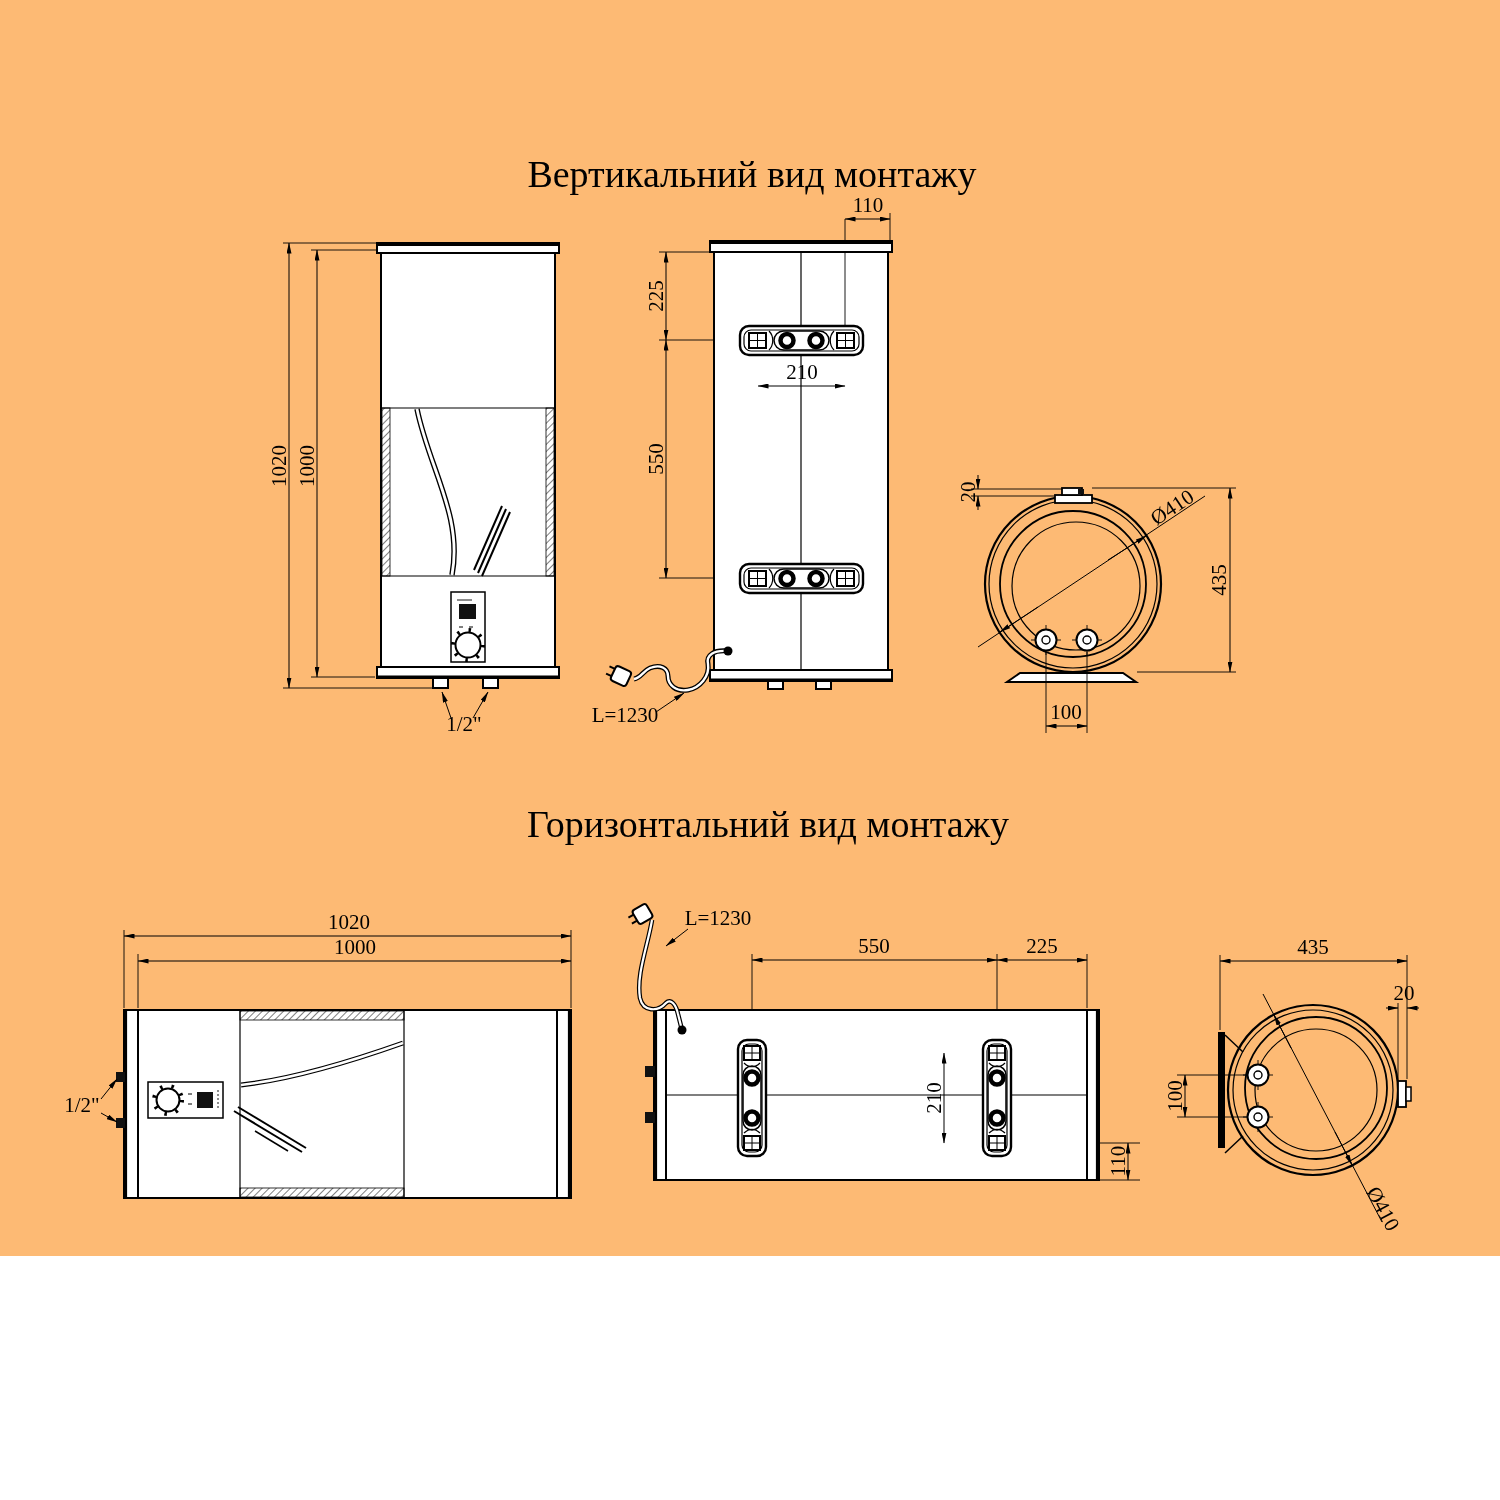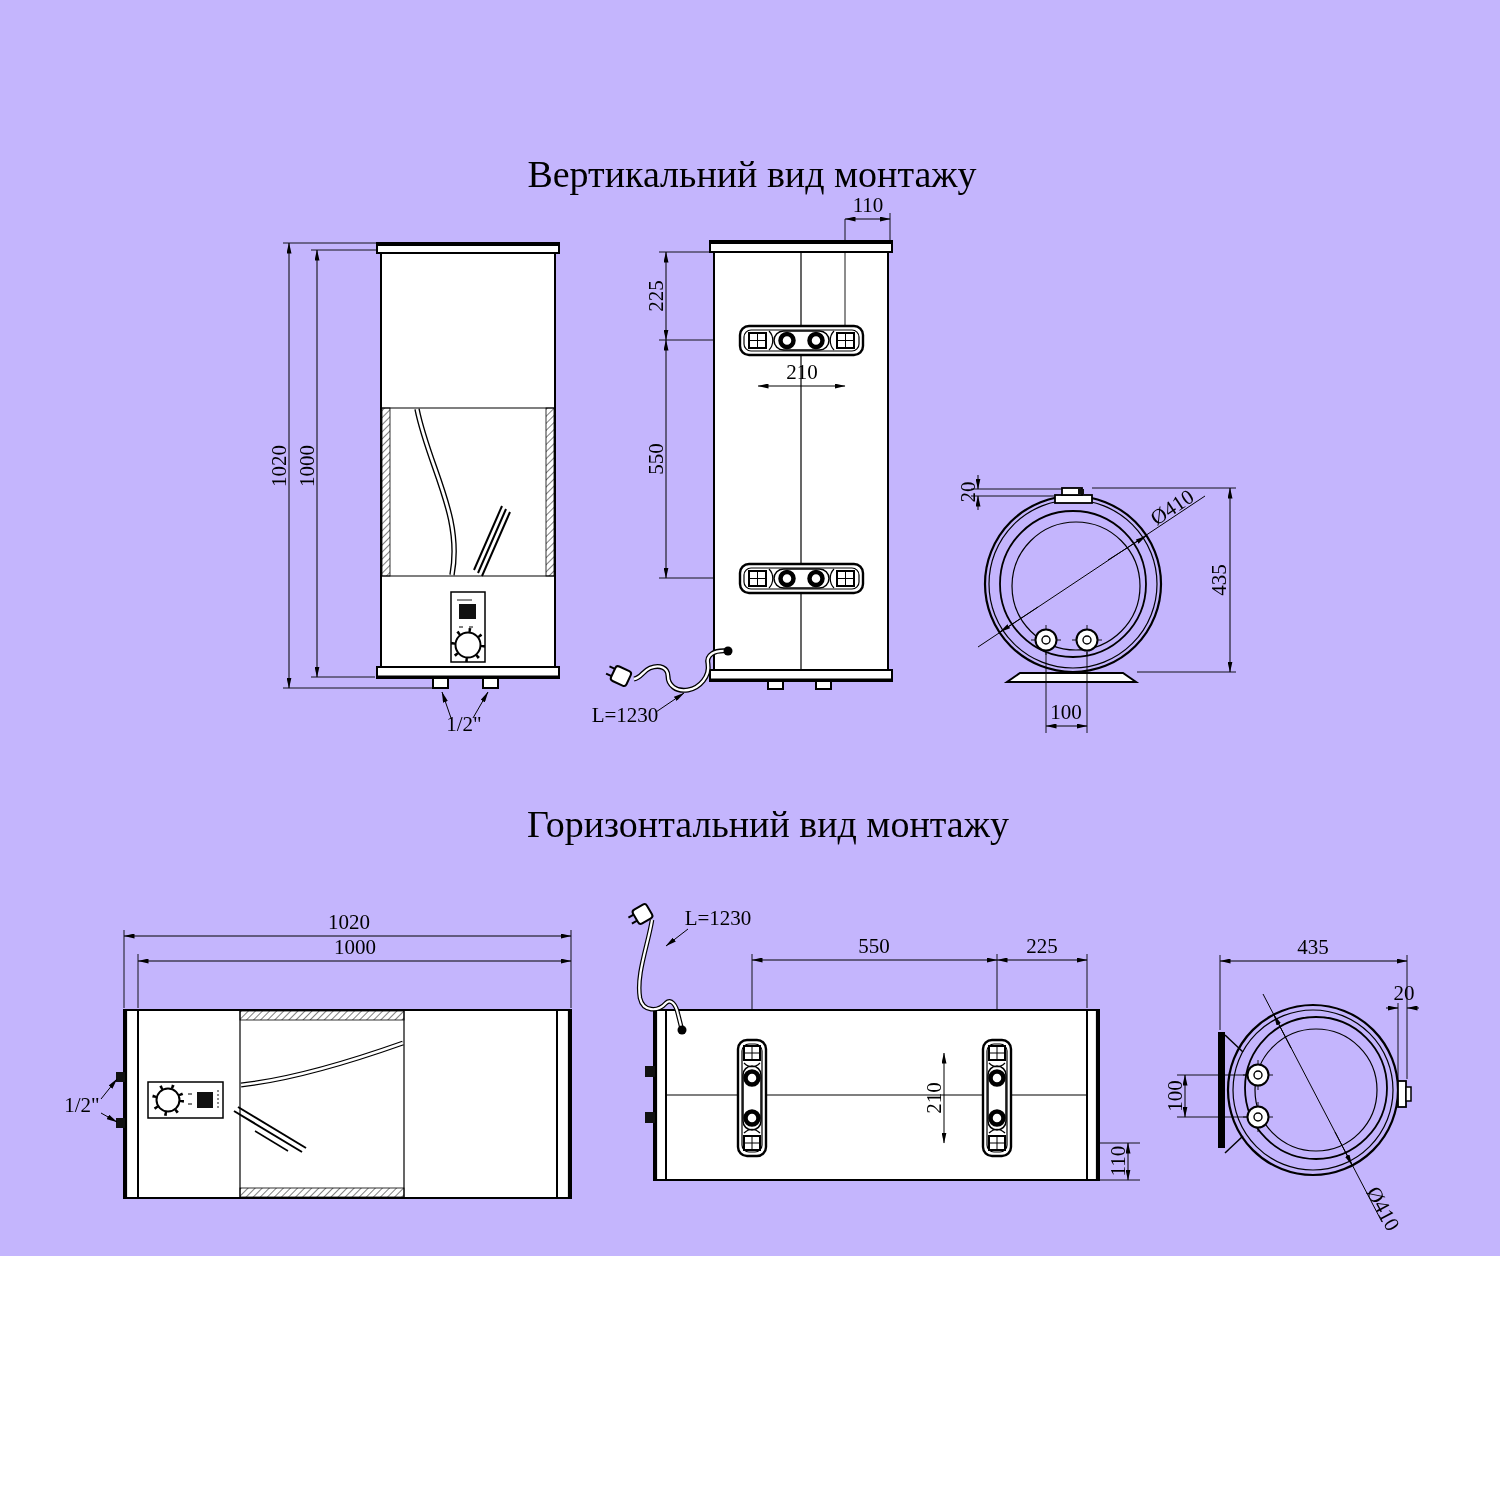--- a/index.html
+++ b/index.html
@@ -1,16 +1,16 @@
 <!DOCTYPE html>
 <html><head>
 <meta charset="utf-8">
 <style>
   html,body{margin:0;padding:0;background:#fff;}
-  #stage{position:relative;width:1500px;height:1256px;background:#c4b5fd;overflow:hidden;}
+  #stage{position:relative;width:1500px;height:1256px;background:#fdba74;overflow:hidden;}
   svg{display:block;}
   text{fill:#000;font-family:"Liberation Serif","DejaVu Serif",serif;}
   .title{font-size:38px;}
   .dim{font-size:21px;}
   .o2{stroke:#000;stroke-width:2;fill:none;}
   .o1{stroke:#000;stroke-width:1.2;fill:none;}
   .o3{stroke:#000;stroke-width:3.2;fill:none;}
   .thin{stroke:#000;stroke-width:0.9;fill:none;}
   .dl{stroke:#000;stroke-width:1;fill:none;}
   .wfill{fill:#fff;}

